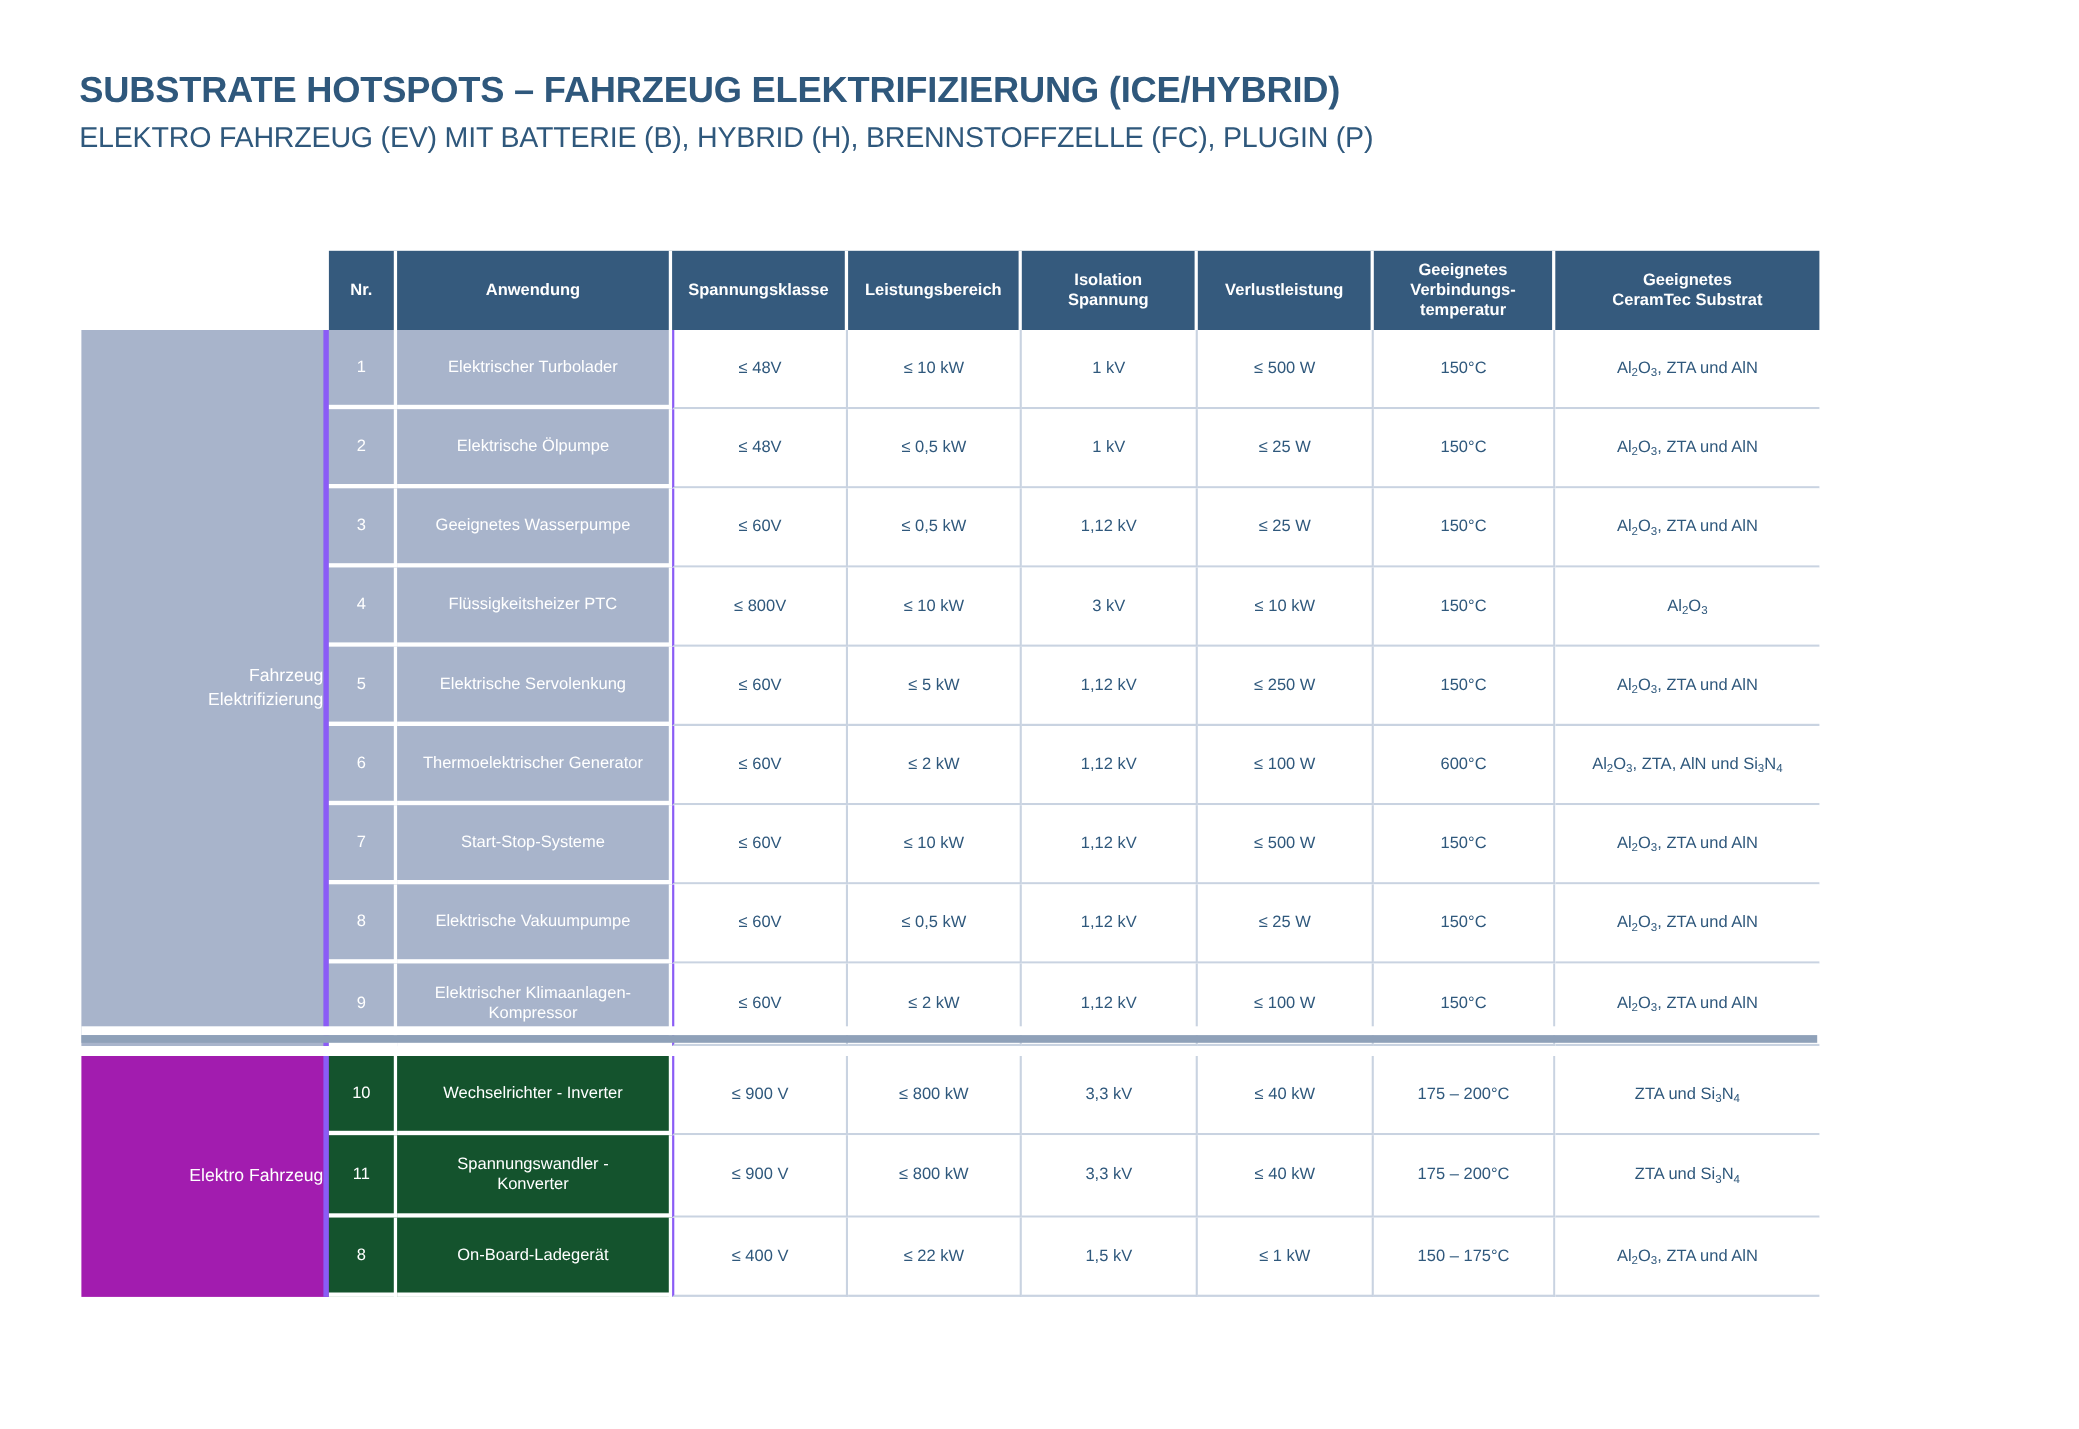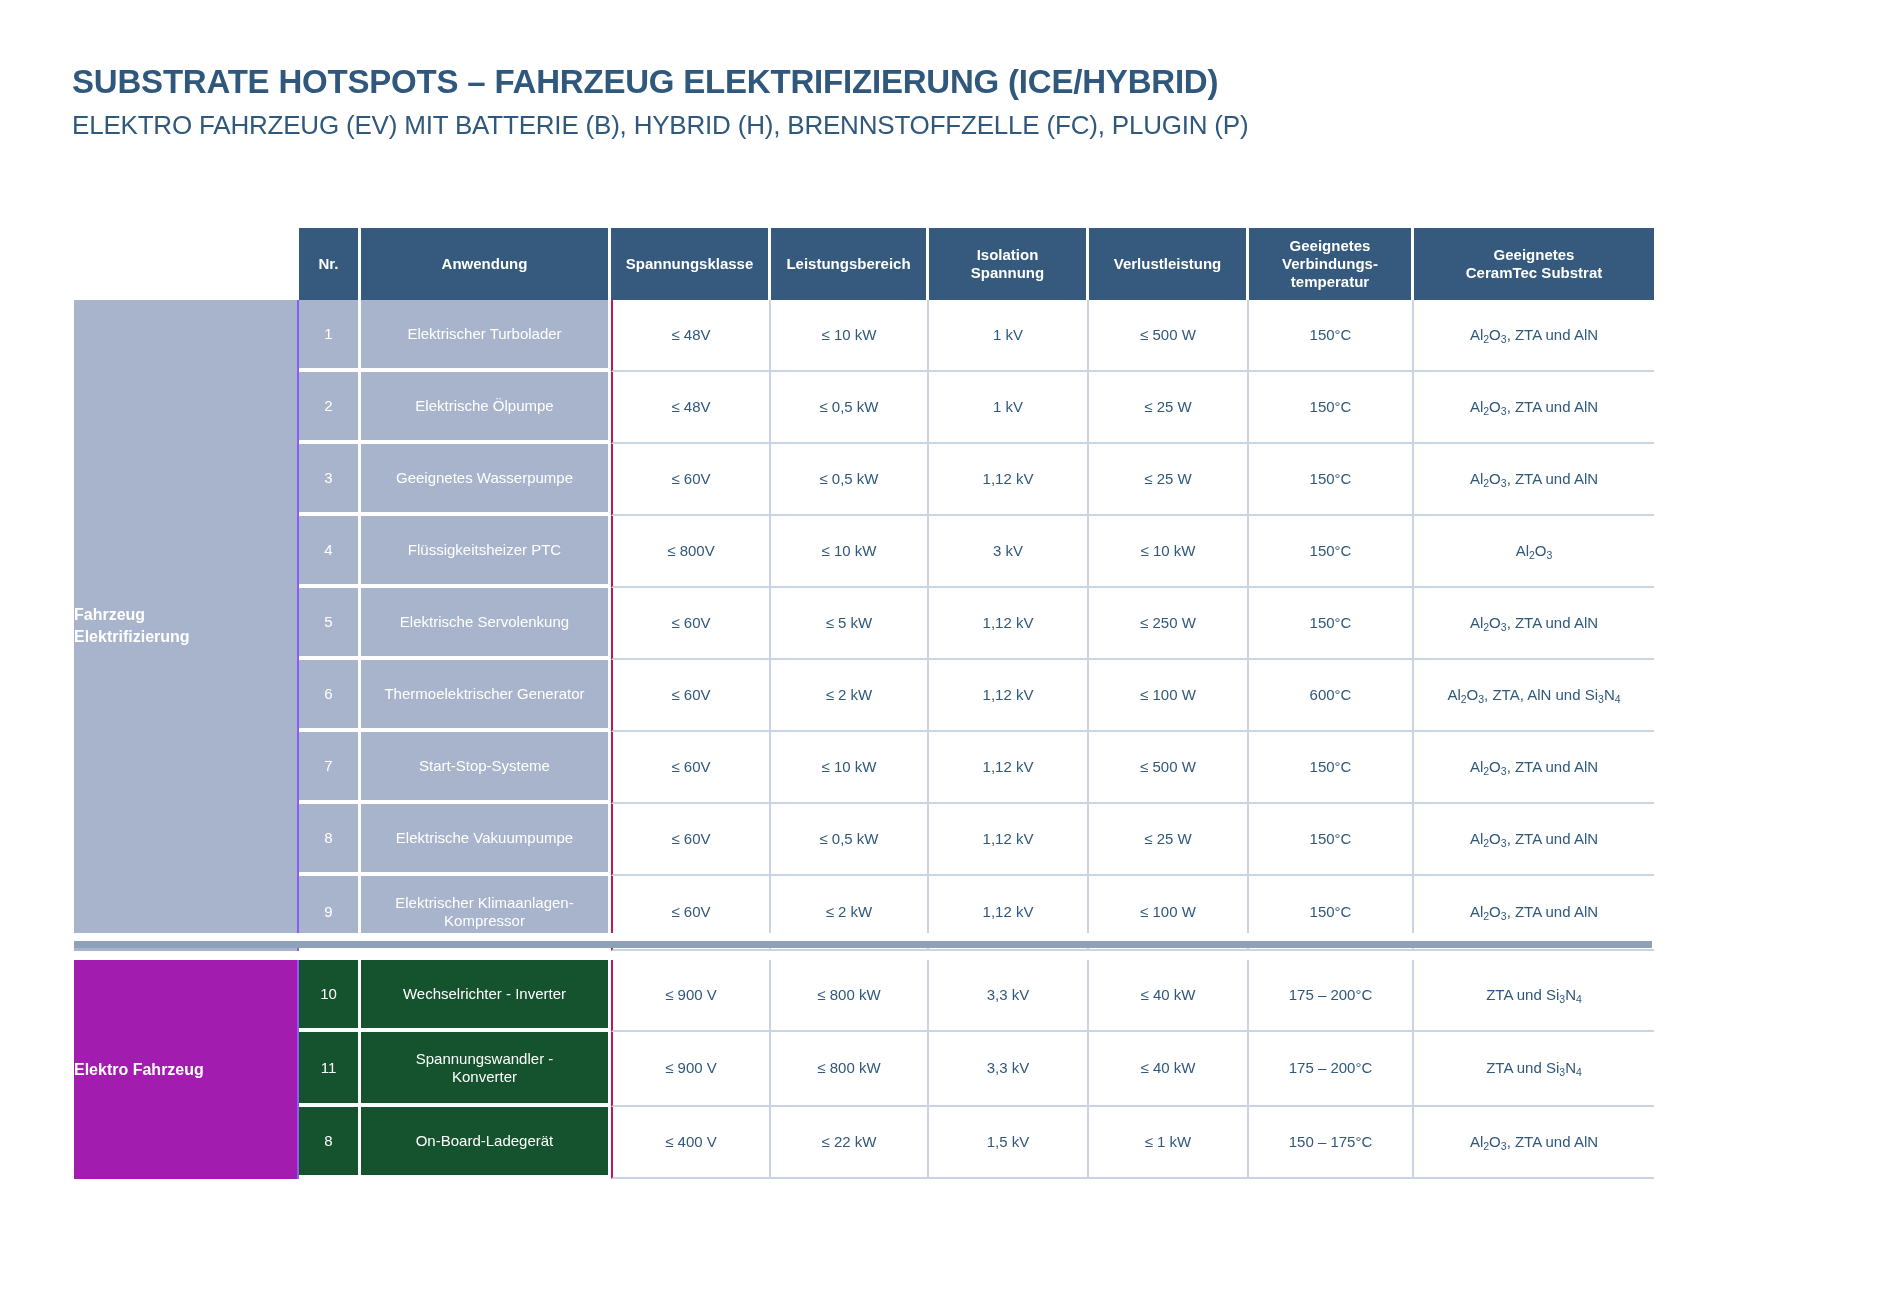--- a/index.html
+++ b/index.html
@@ -93,27 +93,27 @@
     text-align: center;
     height: 72px;
     border-right: 3px solid #ffffff;
     padding: 4px 6px;
   }
   th.hdr.last { border-right: none; }
 
   
   td.cat {
     vertical-align: middle;
-    text-align: left;
+    text-align: right;
     color: #ffffff;
     font-size: 16px;
-    font-weight: bold;
+    font-weight: normal;
     line-height: 1.35;
     padding-left: 18px;
-    border-right: 2px solid #8b5cf6;
+    border-right: 5px solid #8b5cf6;
   }
   td.cat.a { background: #a8b4cb; }
   td.cat.b { background: #a21caf; }
 
   td.nr, td.app {
     color: #ffffff;
     font-size: 15px;
     text-align: center;
     border-right: 3px solid #ffffff;
     border-bottom: 4px solid #ffffff;
@@ -127,21 +127,21 @@
     background: #ffffff;
     color: #2f587c;
     font-size: 15px;
     text-align: center;
     border-right: 2px solid #c9d3e1;
     border-bottom: 2px solid #c9d3e1;
     padding: 3px 6px;
     line-height: 1.25;
   }
   td.val.lastcol { border-right: none; }
-  td.val.firstval { border-left: 2px solid #be185d; }
+  td.val.firstval { border-left: 2px solid #8b5cf6; }
 
   tr.row-h td { height: 72px; }
   tr.row-h2 td { height: 75px; }
 
   
   tr.sep-row td {
     height: 9px;
     padding: 0;
     background: #ffffff;
     border: none;

